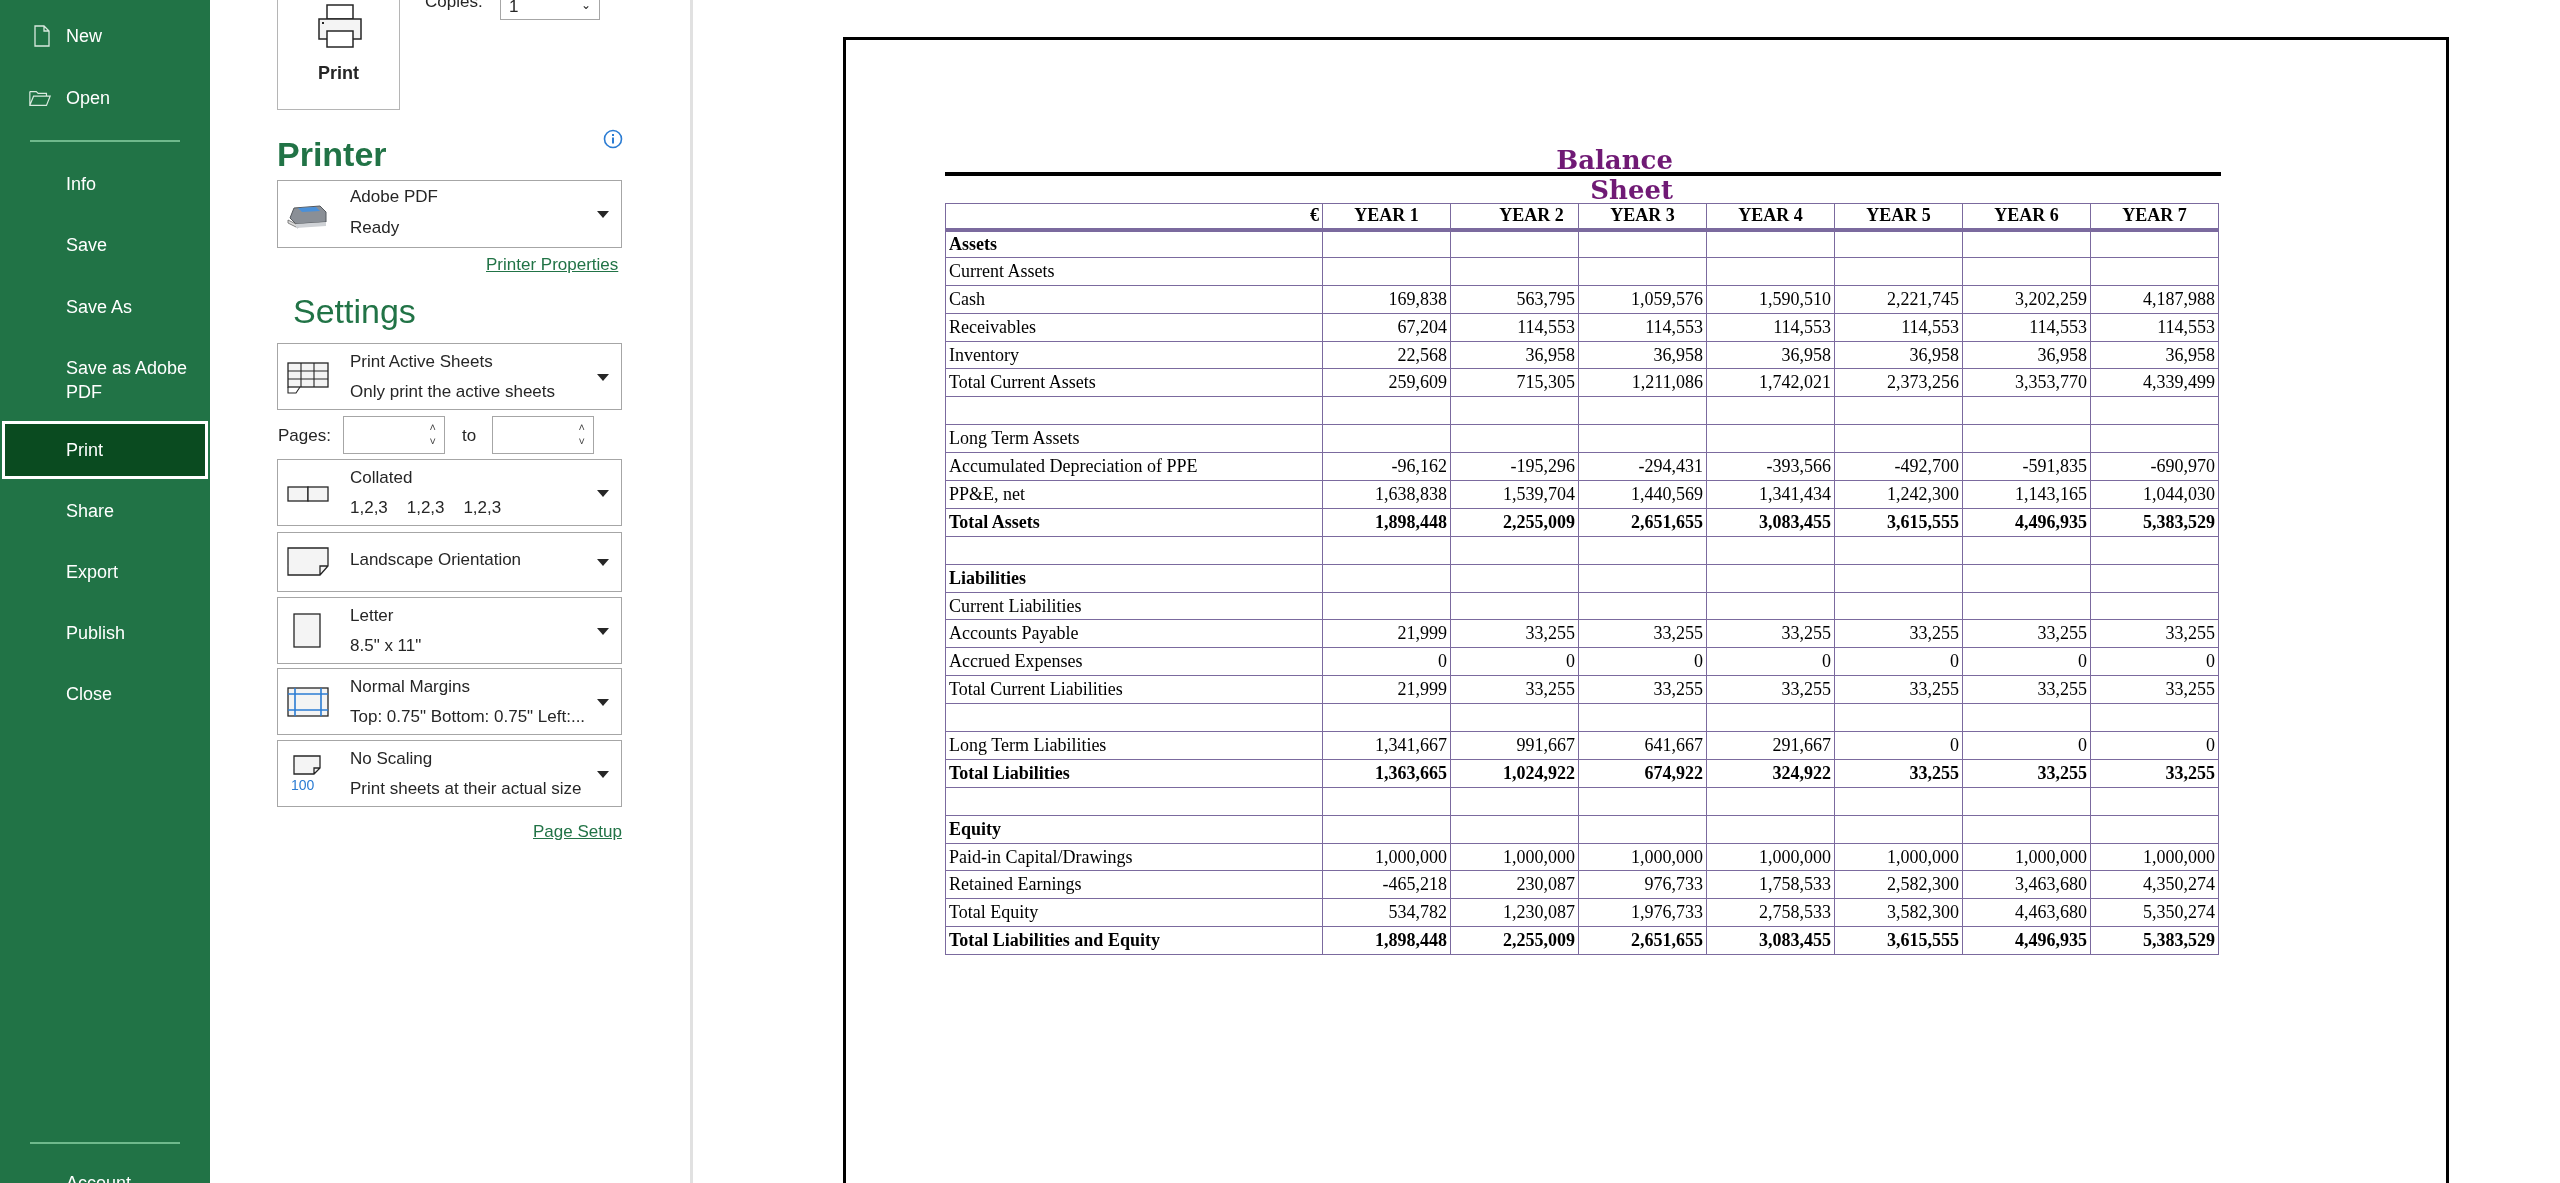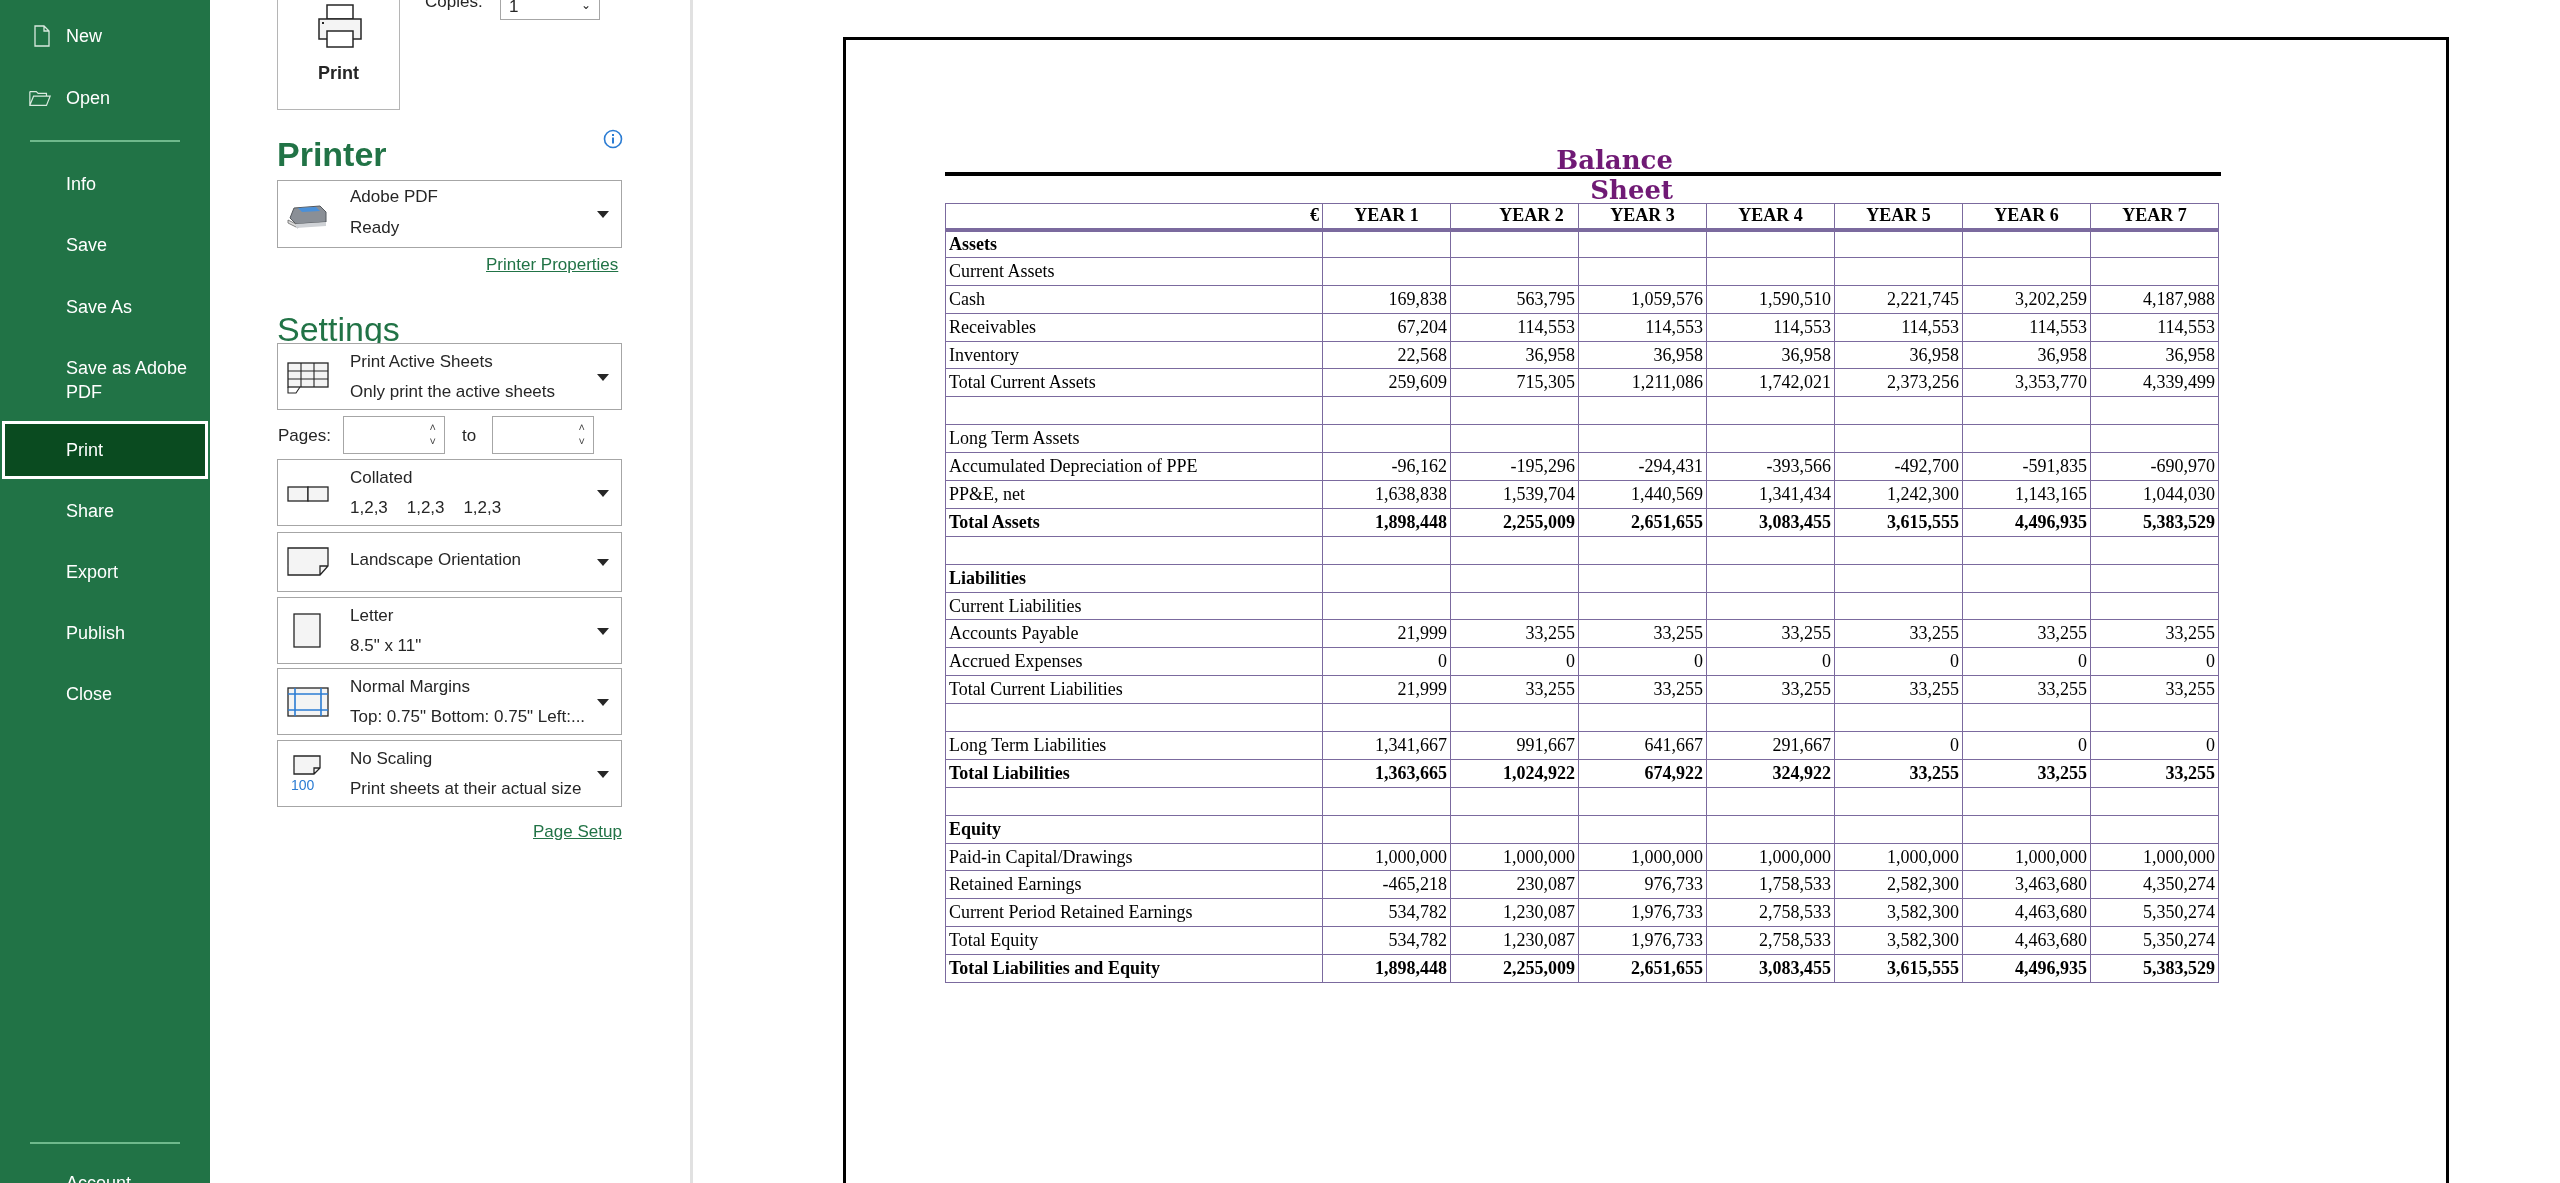--- a/index.html
+++ b/index.html
@@ -152,21 +152,21 @@
     <path d="M12 14 L30 13 L34 17 L16 18 Z" fill="#4a90d9"></path>
     <path d="M2 26 L12 31 L12 34 L2 29 Z" fill="#dcdcdc" stroke="#666" stroke-width="0.8"></path>
     <path d="M10 30 L40 28 L40 32 L10 34 Z" fill="#cfd2d6"></path>
   </svg>
   <span class="line1" style="top:6px;">Adobe PDF</span>
   <span class="line2" style="top:37px;">Ready</span>
   <span class="caret"></span>
 </div>
 <span class="link" style="left:486px; top:255px;">Printer Properties</span>
 
-<div class="section-title" style="top:310px;">Settings</div>
+<div class="section-title" style="top:292px;margin-left:16px;">Settings</div>
 
 <div class="dropdown" style="top:343px; height:67px;">
   <svg class="dd-icon" viewBox="0 0 44 40">
     <rect x="2" y="6" width="40" height="24" fill="#f4f4f4" stroke="#262626" stroke-width="1.3"></rect>
     <path d="M15 6 V30 M28 6 V30 M2 14 H42 M2 22 H42" stroke="#262626" stroke-width="1.1"></path>
     <path d="M2 30 V36 H10 L14 30" fill="none" stroke="#262626" stroke-width="1.1"></path>
   </svg>
   <span class="line1" style="top:8px;">Print Active Sheets</span>
   <span class="line2" style="top:38px;">Only print the active sheets</span>
   <span class="caret"></span>
@@ -485,30 +485,20 @@
         <td class="lbl">Retained Earnings</td>
         <td class="num">-465,218</td>
         <td class="num">230,087</td>
         <td class="num">976,733</td>
         <td class="num">1,758,533</td>
         <td class="num">2,582,300</td>
         <td class="num">3,463,680</td>
         <td class="num">4,350,274</td>
       </tr>
       <tr>
-        <td class="lbl">Current Period Retained Earnings</td>
-        <td class="num">534,782</td>
-        <td class="num">1,230,087</td>
-        <td class="num">1,976,733</td>
-        <td class="num">2,758,533</td>
-        <td class="num">3,582,300</td>
-        <td class="num">4,463,680</td>
-        <td class="num">5,350,274</td>
-      </tr>
-      <tr>
         <td class="lbl">Total Equity</td>
         <td class="num">534,782</td>
         <td class="num">1,230,087</td>
         <td class="num">1,976,733</td>
         <td class="num">2,758,533</td>
         <td class="num">3,582,300</td>
         <td class="num">4,463,680</td>
         <td class="num">5,350,274</td>
       </tr>
       <tr class="bold">

